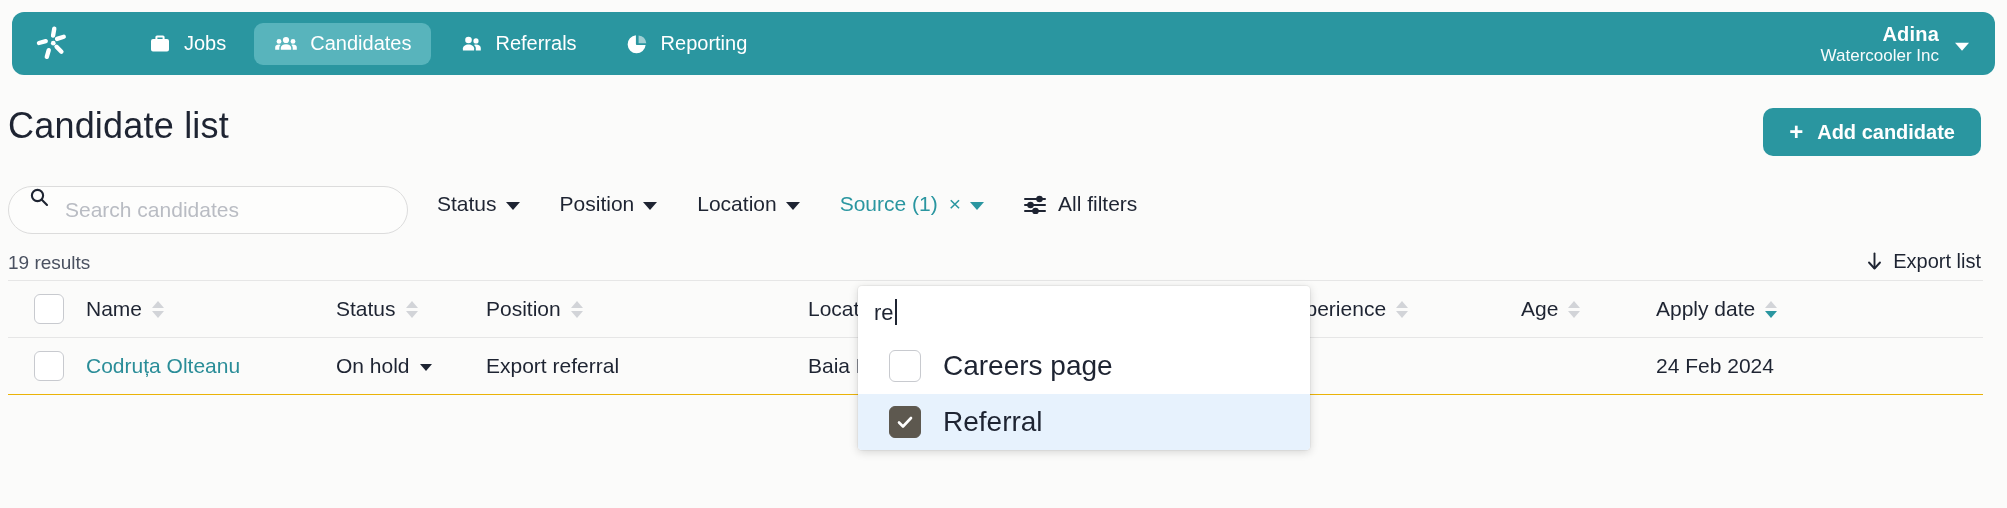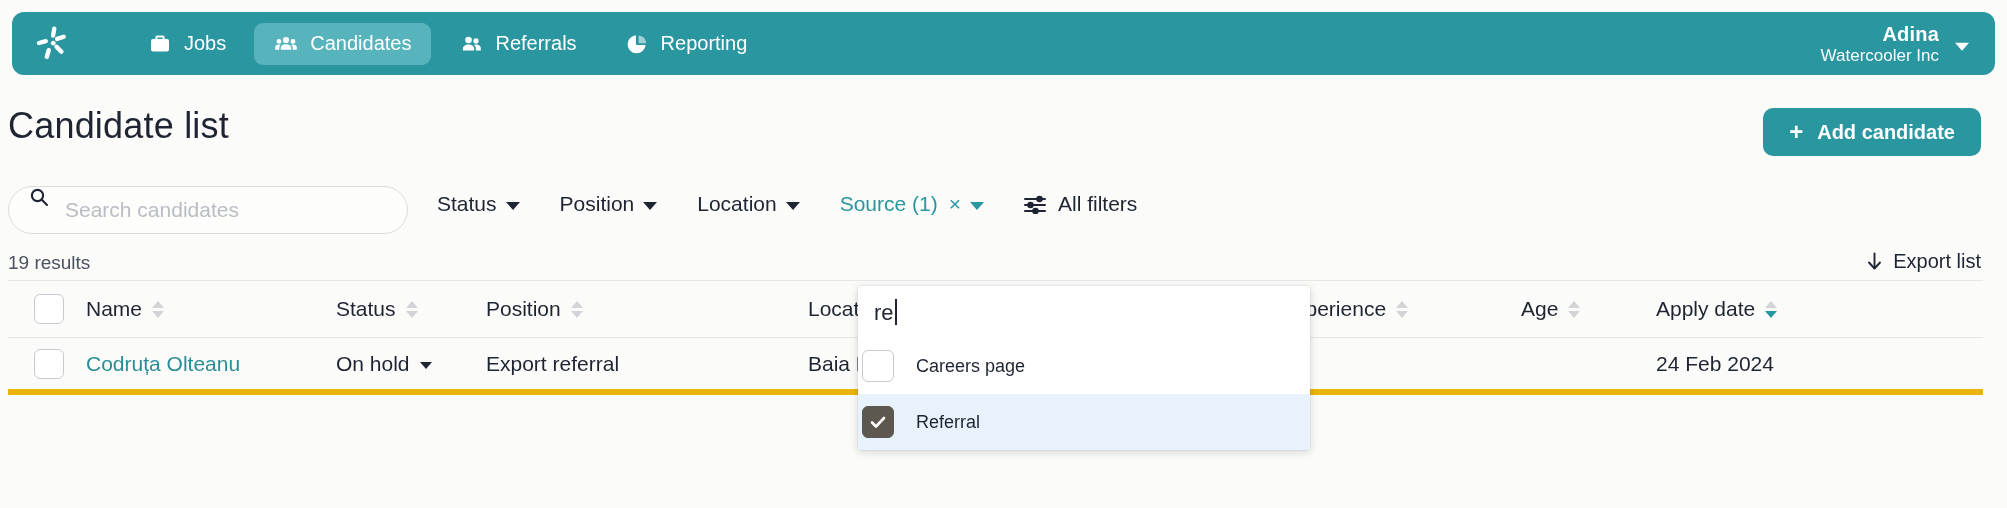--- a/index.html
+++ b/index.html
@@ -130,21 +130,21 @@
   .down-arrow-icon { width: 15px; height: 19px; }
 
   
   .table { position: absolute; left: 8px; top: 280px; width: 1975px; }
   .thead, .trow {
     display: flex; align-items: center;
     border-top: 1px solid #e6e6e6;
     height: 57px;
     background: #fbfbfa;
   }
-  .trow { height: 58px; border-bottom: 6px solid #eab308; }
+  .trow { height: 58px; border-bottom: 1px solid #eab308; }
   .cell { display: flex; align-items: center; gap: 10px; font-size: 21px; color: #1e2432; }
   .c-check { width: 78px; padding-left: 26px; }
   .c-name { width: 250px; }
   .c-status { width: 150px; }
   .c-position { width: 322px; }
   .c-location { width: 298px; }
   .c-source { width: 175px; }
   .c-experience { width: 240px; }
   .c-age { width: 135px; }
   .c-applydate { width: 220px; }
@@ -191,22 +191,22 @@
   .dd-search-text {
     font-size: 22px; color: #1e2432;
     position: relative;
   }
   .caret-bar {
     display: inline-block; width: 2px; height: 26px;
     background: #1e2432; vertical-align: -5px; margin-left: 1px;
   }
   .dd-option {
     display: flex; align-items: center; gap: 22px;
-    height: 56px; padding: 0 4px;
-    font-size: 18px; color: #1e2432;
+    height: 56px; padding: 0 31px;
+    font-size: 28px; color: #1e2432;
     cursor: pointer;
   }
   .dd-option.highlighted { background: #e7f2fd; }
   .dd-box {
     width: 32px; height: 32px; flex: none;
     border: 1px solid #c8cacf; border-radius: 6px; background: #fff;
   }
   .dd-box.checked {
     background: #5d584f; border-color: #5d584f;
     display: flex; align-items: center; justify-content: center;

